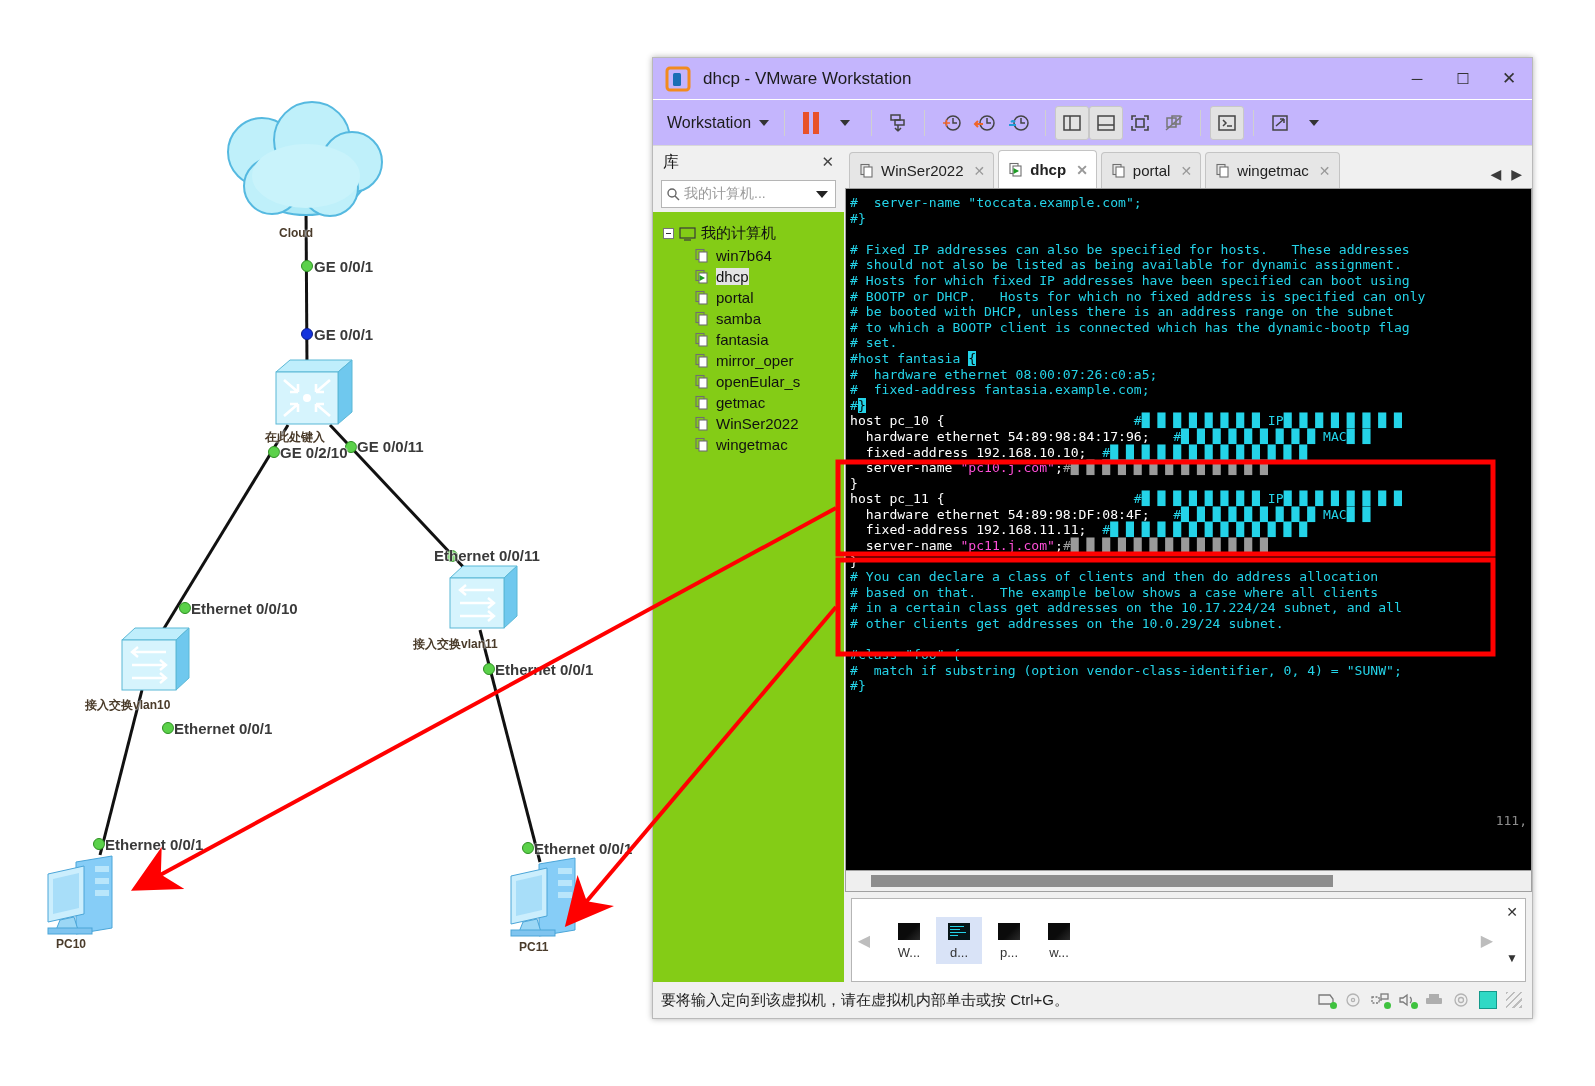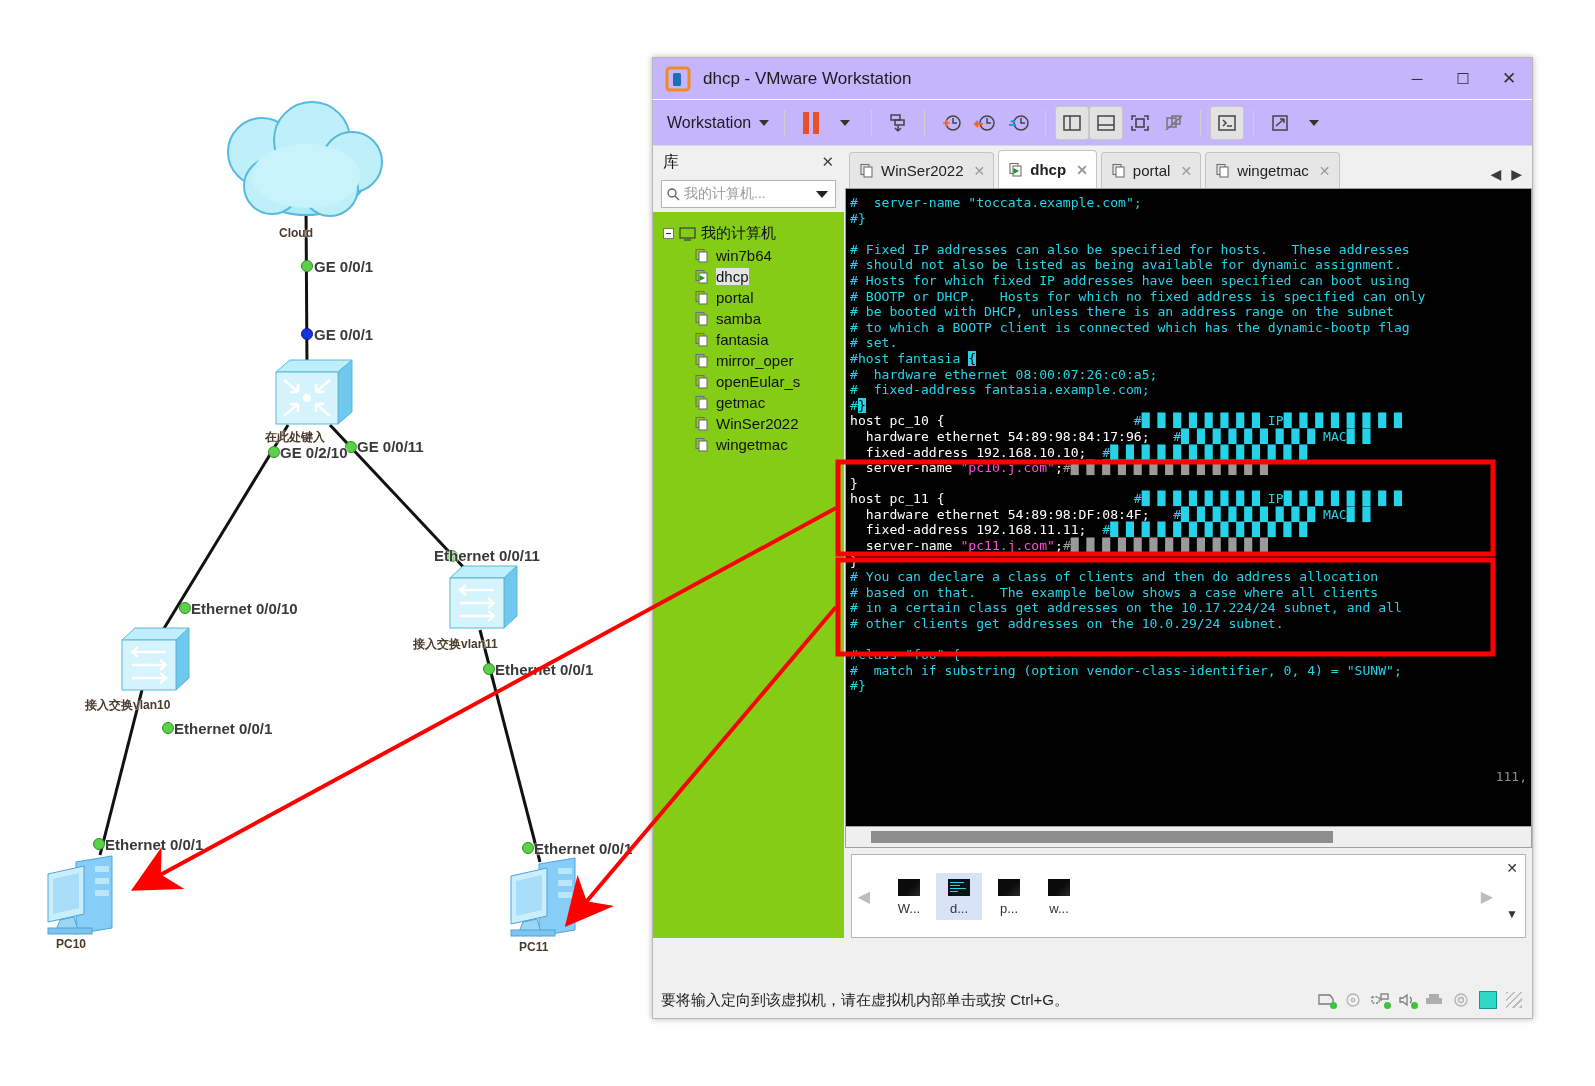--- a/index.html
+++ b/index.html
@@ -142,21 +142,21 @@
   .thumb { width:46px; padding:6px 2px 4px 2px; display:flex;flex-direction:column;align-items:center;gap:5px; }
   .thumb.sel { background:#d9e3f7; }
   .thumb .pv { width:22px;height:17px;background:linear-gradient(135deg,#0b0b0b 55%,#2a2a2a 100%); }
   .thumb .pv.live { background:#061416; position:relative; overflow:hidden; }
   .thumb .pv.live i{position:absolute;left:2px;height:1px;background:#24d3e8;}
   .thumb .nm { font-size:13px; color:#333; }
   .thumb-side { width:26px; height:100%; display:flex; flex-direction:column; align-items:center; justify-content:space-between; padding:5px 0 16px 0;}
 
   .statusbar {
     height:36px; display:flex; align-items:center; background:#f0f0f0;
-    font-size:15px; color:#1c1c1c; padding-left:8px; flex:none;margin-top:44px;
+    font-size:15px; color:#1c1c1c; padding-left:8px; flex:none;
   }
   .sb-icons { margin-left:auto; display:flex; align-items:center; gap:9px; padding-right:10px; }
   .sb-ico { width:18px; height:16px; position:relative; }
   .dot-g { position:absolute; right:-2px; bottom:-1px; width:7px;height:7px;border-radius:50%;background:#3fc23f; }
   .teal-sq { width:18px;height:18px;background:#2fd9c5;border:1px solid #139a8b;}
   .grip { width:16px;height:16px;background:repeating-linear-gradient(135deg,#bdbdbd 0 2px,transparent 2px 5px); }
 
   
   #annot { position:absolute; left:0; top:0; width:1595px; height:1086px; pointer-events:none; }
 

